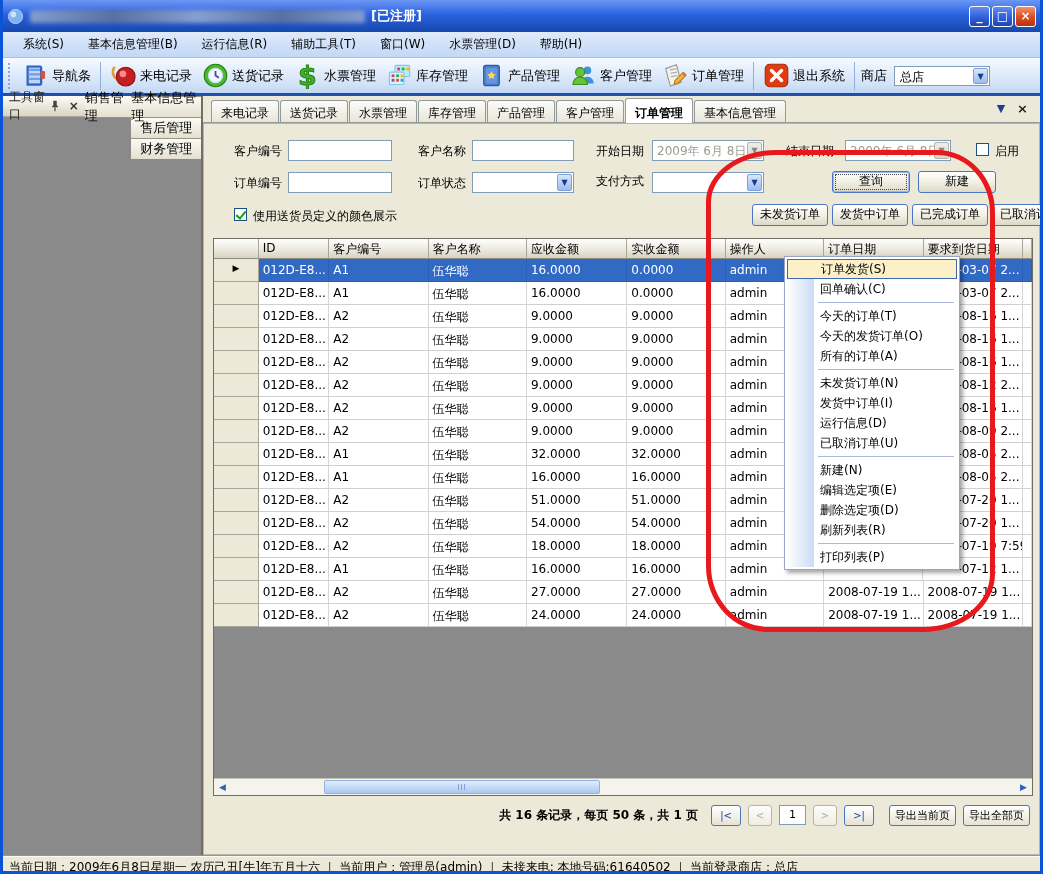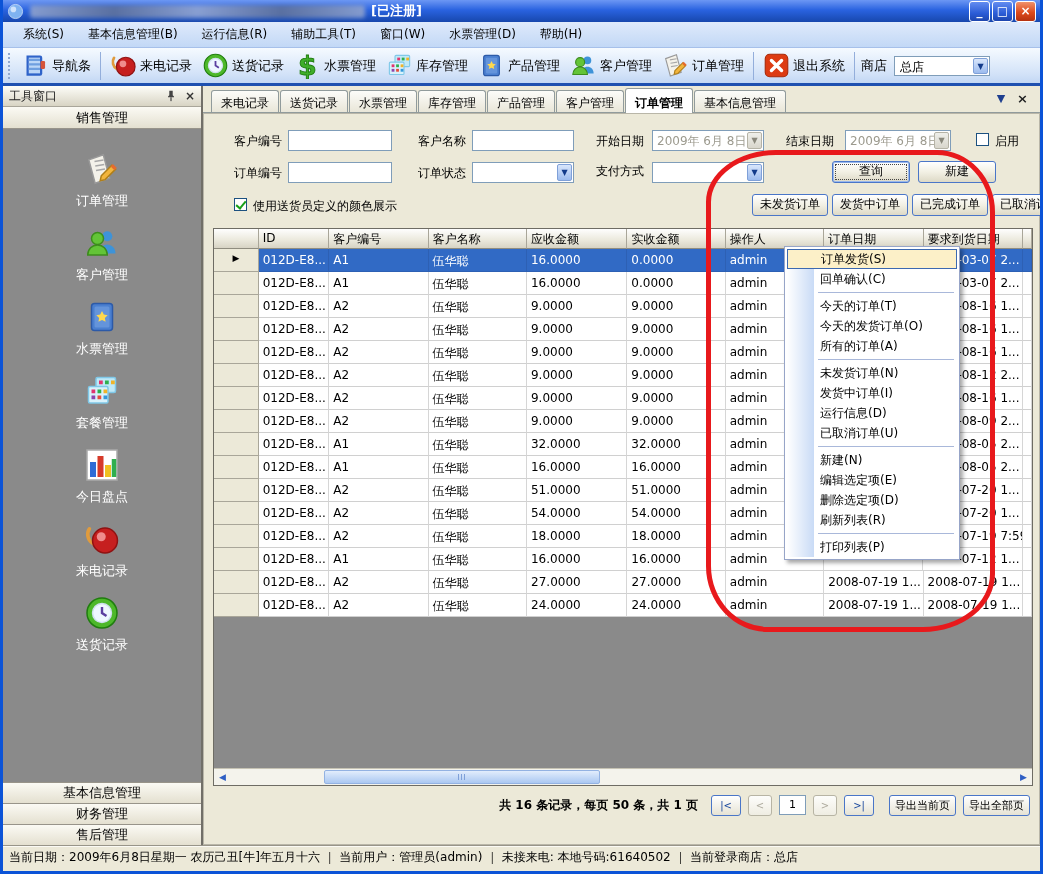--- a/index.html
+++ b/index.html
@@ -1,21 +1,21 @@
 <!DOCTYPE html>
 <html><head>
 <meta charset="utf-8">
 <style>
   * { margin:0; padding:0; box-sizing:border-box; }
   html,body { width:1043px; height:874px; }
   body { font-family:"DejaVu Sans","Liberation Sans",sans-serif; font-size:12px; background:#fff; }
   .window { position:relative; width:1043px; height:874px; border:3px solid #0b53d7; border-top:none; background:#ece9d8; overflow:hidden; }
 
   
-  .titlebar { height:22px; background:linear-gradient(180deg,#6c97f4 0%,#2a63e0 45%,#1747ad 100%); display:flex; align-items:center; gap:6px; padding:0 4px; color:#fff; font-weight:bold; font-size:13px; }
+  .titlebar { height:32px; background:linear-gradient(180deg,#6c97f4 0%,#2a63e0 45%,#1747ad 100%); display:flex; align-items:center; gap:6px; padding:0 4px; color:#fff; font-weight:bold; font-size:13px; }
   .t-icon svg { width:17px; height:17px; display:block; }
   .t-blur { width:335px; height:13px; border-radius:3px; background:linear-gradient(90deg,#8fa3cf,#5f729c 25%,#93a6d2 50%,#5f729c 75%,#8fa3cf); filter:blur(2px); opacity:.9; }
   .t-buttons { margin-left:auto; display:flex; gap:2px; }
   .t-btn { width:21px; height:21px; border-radius:3px; border:1px solid #fff; color:#fff; font-size:12px; font-weight:bold; line-height:18px; text-align:center; background:linear-gradient(#638cf0,#2b5cd6 60%,#1e46ae); }
   .t-btn.close { background:linear-gradient(#f0926c,#dd4a1c 55%,#b53210); }
 
   
   .menubar { height:26px; background:linear-gradient(#dfeafb,#c2d8f6); display:flex; align-items:center; padding:0 8px; border-bottom:1px solid #a6c0ea; }
   .menu-item { padding:4px 12px; color:#000; }
 
@@ -25,21 +25,21 @@
   .tb-item { display:flex; align-items:center; gap:3px; padding:2px 5px; font-size:13px; color:#000; }
   .tb-item svg { width:27px; height:27px; display:block; }
   .tb-sep { width:1px; height:28px; background:#93aedb; margin:0 4px; }
   .shop { display:flex; align-items:center; gap:7px; font-size:13px; margin-left:2px; }
   .shop-combo { width:96px; height:20px; background:#fff; border:1px solid #7f9db9; position:relative; padding:2px 18px 0 5px; font-size:12px; }
   .combo-arrow { position:absolute; right:1px; top:1px; bottom:1px; width:15px; background:linear-gradient(#d9e6fb,#9cbbee); border:1px solid #7fa0d8; border-radius:2px; color:#123a8a; font-size:8px; line-height:15px; text-align:center; }
   .combo-arrow.gray { background:linear-gradient(#efefea,#d8d6cc); color:#8a887c; border-color:#b5b3a6; }
 
   
   .main { display:flex; height:759px; }
-  .sidebar { width:200px; background:#8a8a8a; border-right:2px solid #716f68; display:flex; flex-direction:column; }
+  .sidebar { width:200px; background:#8a8a8a; border-right:2px solid #716f68; display:flex; flex-direction:row; }
   .sb-header { height:21px; background:linear-gradient(#fdfdf8,#d8d4c4); display:flex; align-items:center; padding:0 6px; font-size:12px; color:#222; border-bottom:1px solid #a9a69a; }
   .sb-hctl { margin-left:auto; display:flex; gap:8px; align-items:center; color:#333; }
   .sb-hctl svg { width:12px; height:12px; display:block; }
   .sb-section { height:22px; background:linear-gradient(#fbfaf4,#e4e0d0); border-bottom:1px solid #98948a; display:flex; align-items:center; justify-content:center; font-size:13px; color:#000; }
   .sb-body { flex:1; display:flex; flex-direction:column; align-items:center; padding-top:22px; gap:15px; overflow:hidden; }
   .sb-item { display:flex; flex-direction:column; align-items:center; gap:5px; color:#fff; font-size:13px; }
   .sb-item svg { width:36px; height:36px; display:block; }
   .sb-bar { height:21px; background:linear-gradient(#fbfaf4,#e4e0d0); border-top:1px solid #98948a; display:flex; align-items:center; justify-content:center; font-size:13px; color:#000; }
 
   .content { flex:1; position:relative; background:#ece9d8; }
@@ -342,22 +342,22 @@
                 <circle cx="12" cy="12" r="10" fill="#4db82a" stroke="#1f7d0e"></circle>
                 <circle cx="12" cy="12" r="6.3" fill="#eef7ff" stroke="#cfe0ee"></circle>
                 <path d="M12 8v4l3 2" stroke="#5b3fa0" stroke-width="1.6" fill="none"></path>
               </svg>
             </span>
             <span>送货记录</span>
           </span>
         </div>
       <div id="sb-bottom">
           <div class="sb-bar">基本信息管理</div>
+          <div class="sb-bar">售后管理</div>
           <div class="sb-bar">财务管理</div>
-          <div class="sb-bar">售后管理</div>
         </div>
     </div>
 
     <div class="content">
       <div class="tabbar">
         <span id="tab-items" style="display:flex;align-items:flex-end;">
             <span class="tab">来电记录</span>
             <span class="tab">送货记录</span>
             <span class="tab">水票管理</span>
             <span class="tab">库存管理</span>

